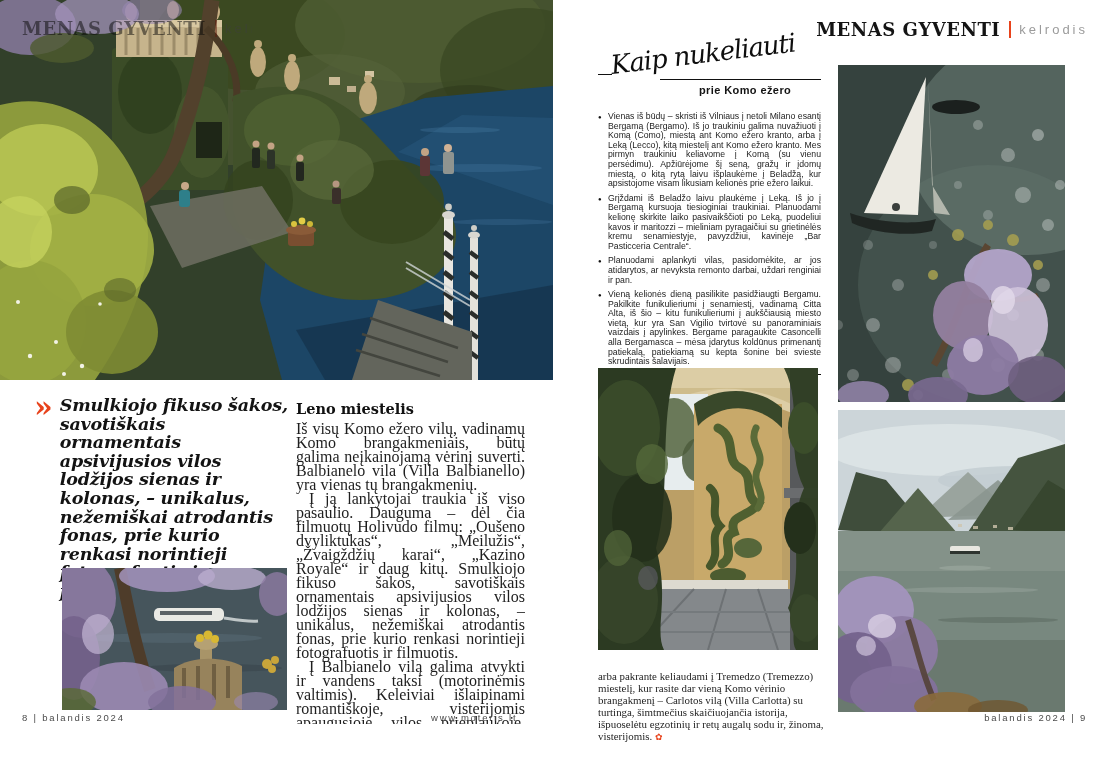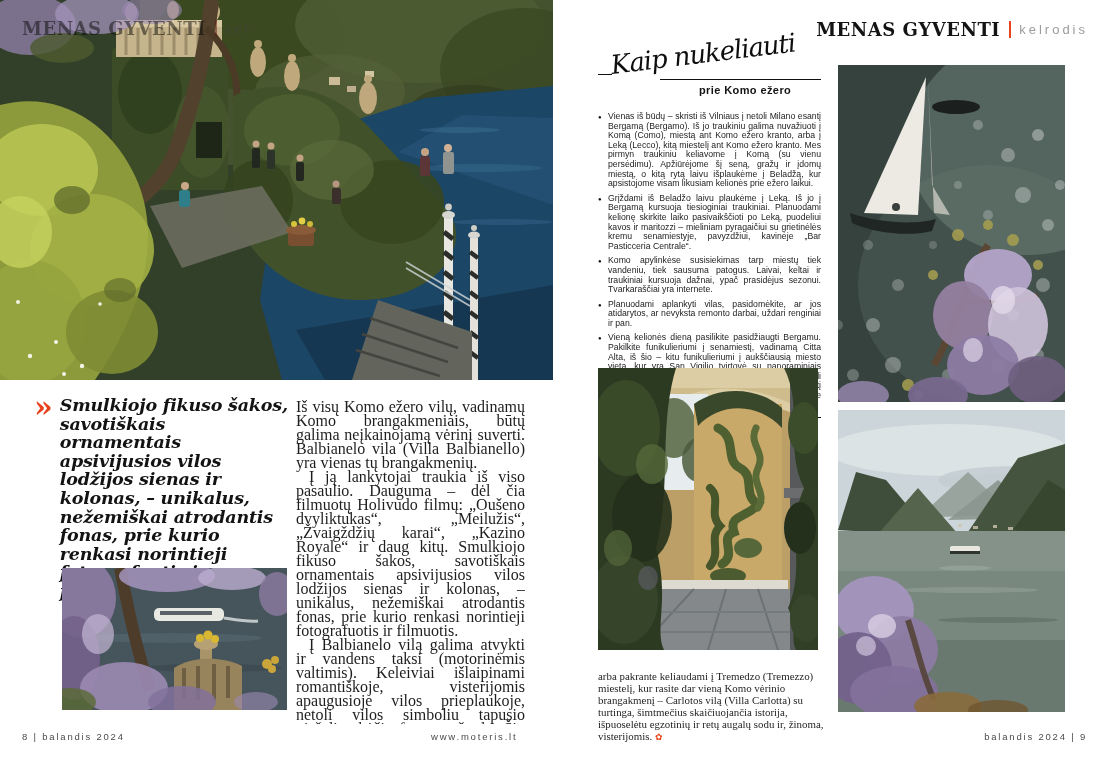--- a/index.html
+++ b/index.html
@@ -74,21 +74,21 @@
   .howto .endrule { border-top:1.8px solid #111; margin-top:7px; }
 
   
   .caption {
     position:absolute; left:598px; top:659px; width:229px;
     font-family:"Liberation Serif", serif; font-size:10.9px; line-height:12px; color:#1e1e1e;
   }
   .caption .endmark { color:#e8431c; font-size:9px; }
 
   
-  .folio { position:absolute; top:731px; font-size:9.5px; letter-spacing:1.8px; color:#4c4c4c; }
+  .folio { position:absolute; top:712px; font-size:9.5px; letter-spacing:1.8px; color:#4c4c4c; }
   .folio.left { left:22px; }
   .folio.center { left:431px; }
   .folio.right { right:24px; }
 </style>
 </head>
 <body>
 
 <div id="page">
 
   <div class="photo photo-hero">
@@ -260,37 +260,37 @@
       <ellipse cx="215" cy="26" rx="18" ry="22" fill="#8d7ba3" opacity=".8"></ellipse>
       <ellipse cx="62" cy="120" rx="44" ry="26" fill="#9b89b3" opacity=".9"></ellipse>
       <ellipse cx="120" cy="134" rx="34" ry="16" fill="#83719b" opacity=".85"></ellipse>
       <ellipse cx="36" cy="66" rx="16" ry="20" fill="#c3b6d4" opacity=".7"></ellipse>
       <ellipse cx="8" cy="134" rx="26" ry="14" fill="#5a6a34" opacity=".8"></ellipse>
       <ellipse cx="194" cy="134" rx="22" ry="10" fill="#9b89b3" opacity=".6"></ellipse>
     </svg>
   </div>
 
   <div class="article">
+    <h2>Leno miestelis</h2>
     <p>Iš visų Komo ežero vilų, vadinamų Komo brangakmeniais, būtų galima neįkainojamą vėrinį suverti. Balbianelo vila (Villa Balbianello) yra vienas tų brangakmenių.</p>
     <p>Į ją lankytojai traukia iš viso pasaulio. Dauguma – dėl čia filmuotų Holivudo filmų: „Oušeno dvyliktukas“, „Meilužis“, „Žvaigždžių karai“, „Kazino Royale“ ir daug kitų. Smulkiojo fikuso šakos, savotiškais ornamentais apsivijusios vilos lodžijos sienas ir kolonas, – unikalus, nežemiškai atrodantis fonas, prie kurio renkasi norintieji fotografuotis ir filmuotis.</p>
     <p>Į Balbianelo vilą galima atvykti ir vandens taksi (motorinėmis valtimis). Keleiviai išlaipinami romantiškoje, visterijomis apaugusioje vilos prieplaukoje, netoli vilos simboliu tapusio visžalio skėčio formos ąžuolo. Šio beveik pusantro šimto metų skaičiuojančio medžio lają kasmet specialiai formuoja sodininkai.</p>
 
   </div>
 
   <div class="howto">
     <div class="howto-head">
       <span class="dash"></span>
       <span class="script">Kaip nukeliauti</span>
       <span class="rule"></span>
       <span class="subtitle">prie Komo ežero</span>
     </div>
     <ul class="tips">
       <li>Vienas iš būdų – skristi iš Vilniaus į netoli Milano esantį Bergamą (Bergamo). Iš jo traukiniu galima nuvažiuoti į Komą (Como), miestą ant Komo ežero kranto, arba į Leką (Lecco), kitą miestelį ant Komo ežero kranto. Mes pirmyn traukiniu keliavome į Komą (su vienu persėdimu). Apžiūrėjome šį seną, gražų ir įdomų miestą, o kitą rytą laivu išplaukėme į Beladžą, kur apsistojome visam likusiam kelionės prie ežero laikui.</li>
       <li>Grįždami iš Beladžo laivu plaukėme į Leką. Iš jo į Bergamą kursuoja tiesioginiai traukiniai. Planuodami kelionę skirkite laiko pasivaikščioti po Leką, puodeliui kavos ir maritozzi – mieliniam pyragaičiui su grietinėlės kremu senamiestyje, pavyzdžiui, kavinėje „Bar Pasticceria Centrale“.</li>
-      <li>Komo apylinkėse susisiekimas tarp miestų tiek vandeniu, tiek sausuma patogus. Laivai, keltai ir traukiniai kursuoja dažnai, ypač prasidėjus sezonui. Tvarkaraščiai yra internete.</li>
       <li>Planuodami aplankyti vilas, pasidomėkite, ar jos atidarytos, ar nevyksta remonto darbai, uždari renginiai ir pan.</li>
       <li>Vieną kelionės dieną pasilikite pasidžiaugti Bergamu. Pakilkite funikulieriumi į senamiestį, vadinamą Citta Alta, iš šio – kitu funikulieriumi į aukščiausią miesto vietą, kur yra San Vigilio tvirtovė su panoraminiais vaizdais į apylinkes. Bergame paragaukite Casoncelli alla Bergamasca – mėsa įdarytus koldūnus primenantį patiekalą, patiekiamą su kepta šonine bei svieste skrudintais šalavijais.</li>
     </ul>
     <div class="endrule"></div>
   </div>
 
   <div class="photo photo-loggia">
     <svg viewBox="0 0 220 282" preserveAspectRatio="none">
       <rect width="220" height="282" fill="#bb9f66"></rect>
 

